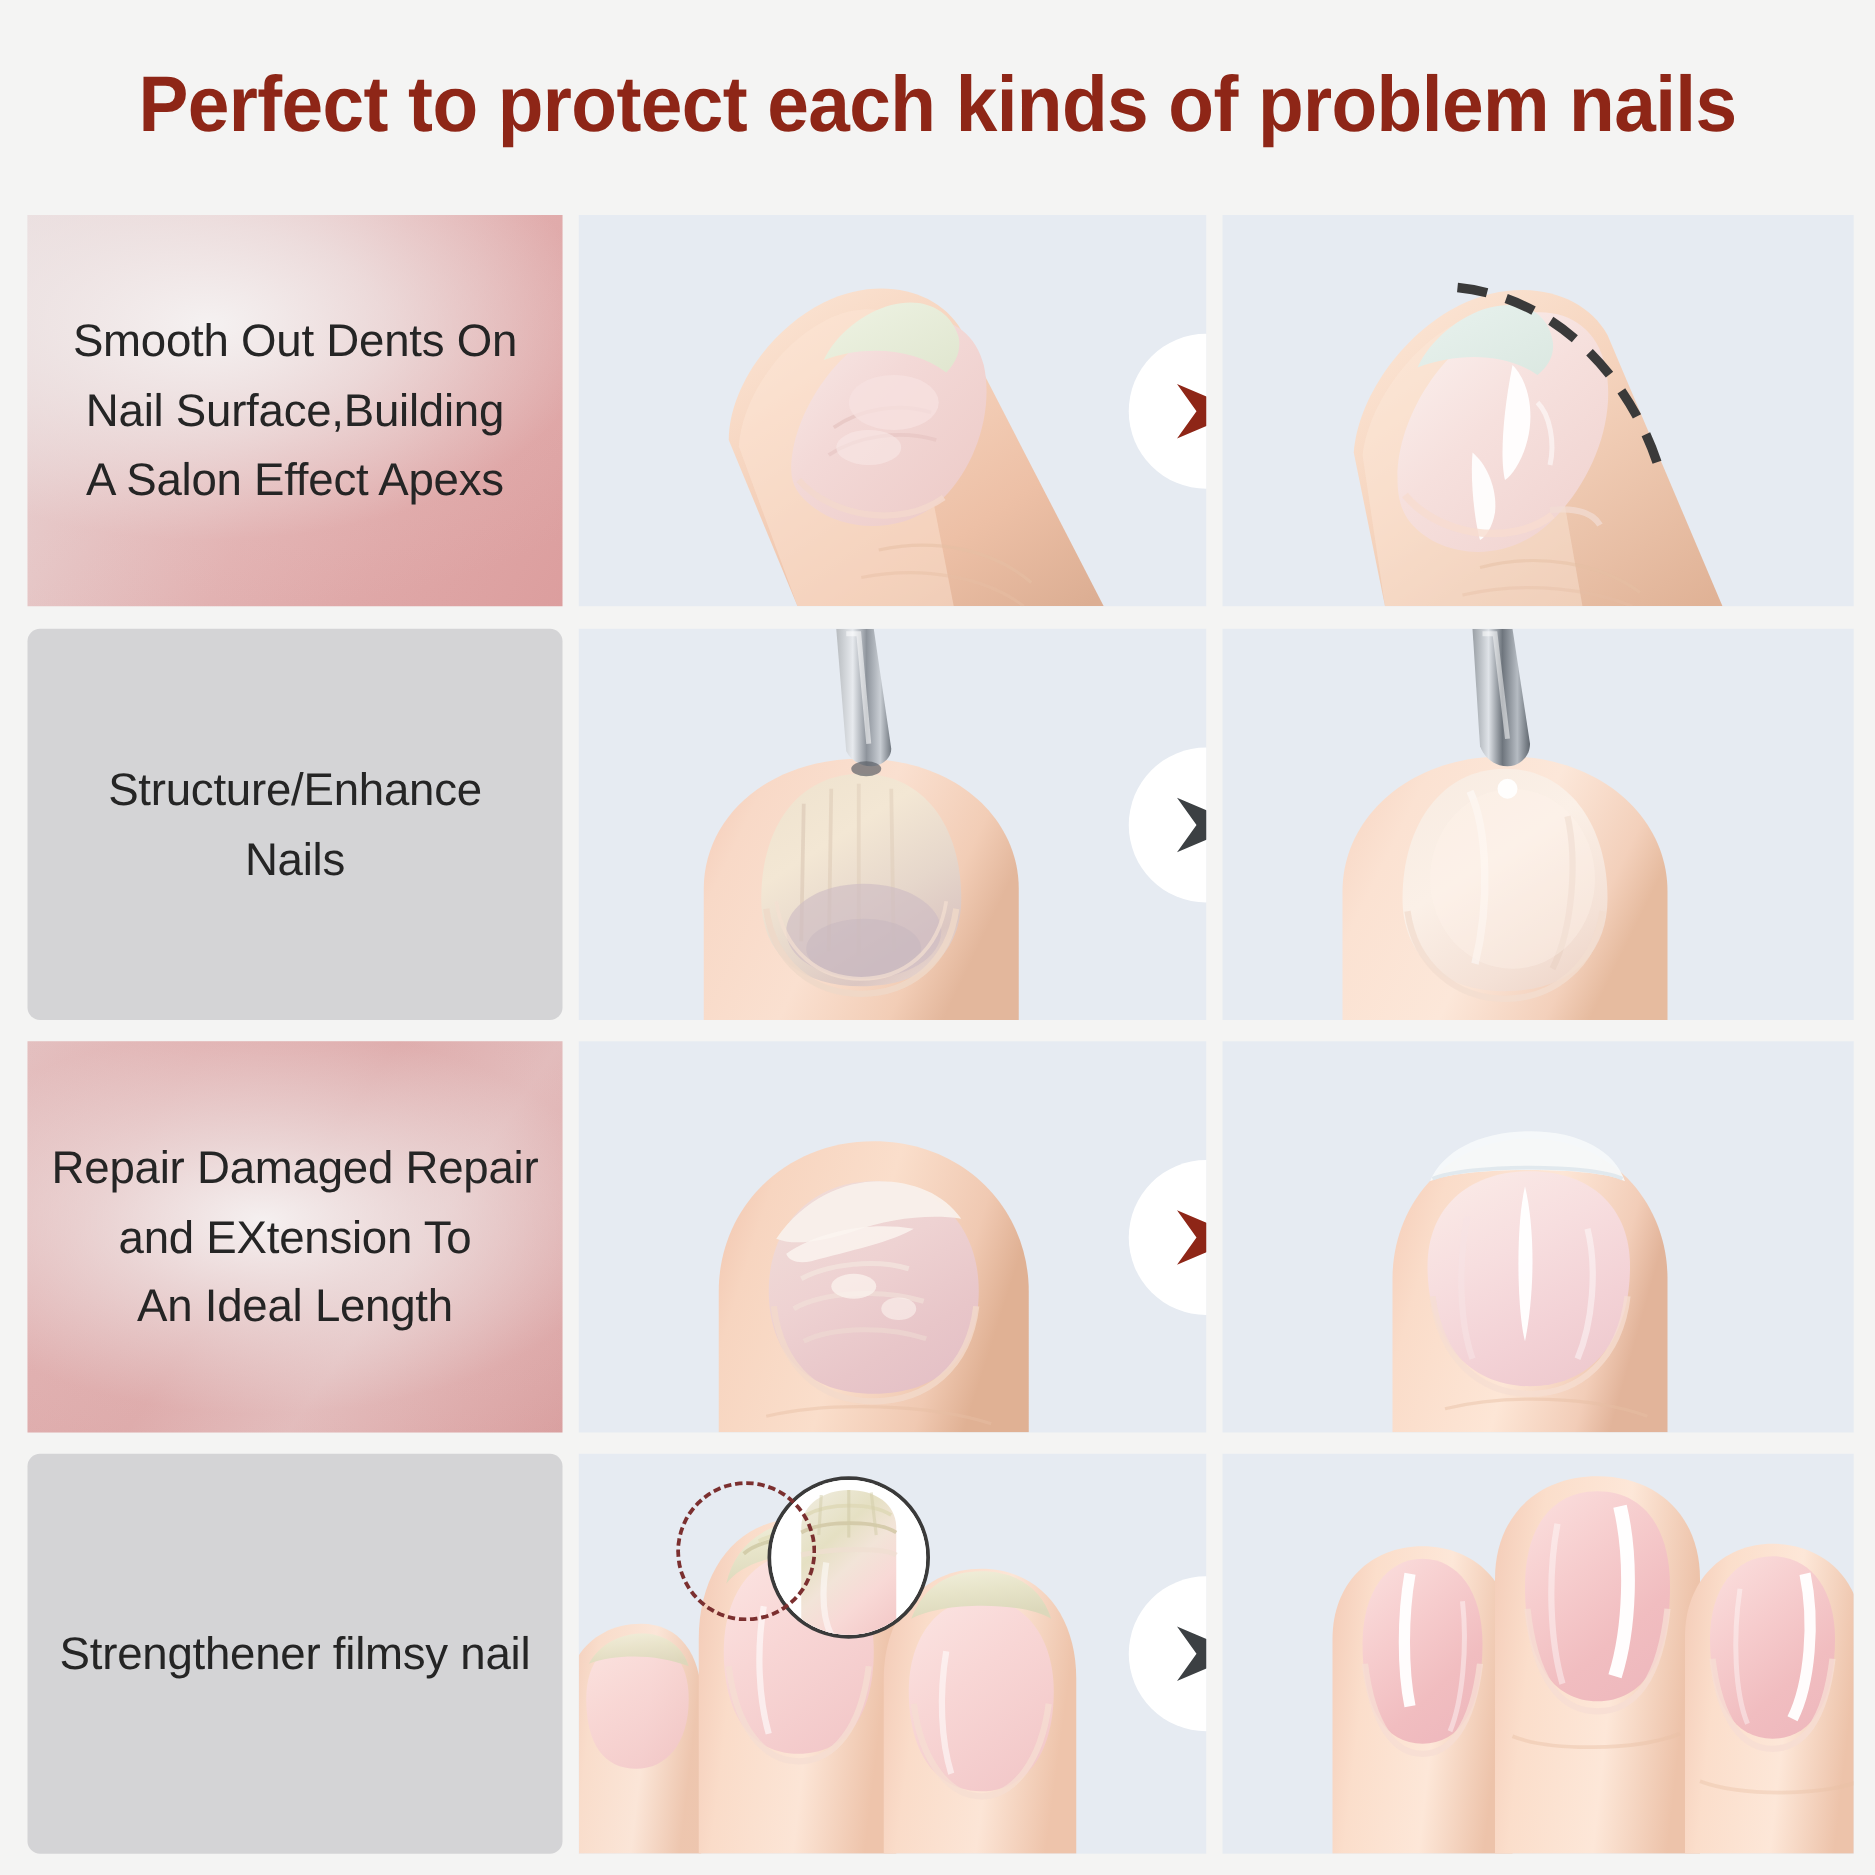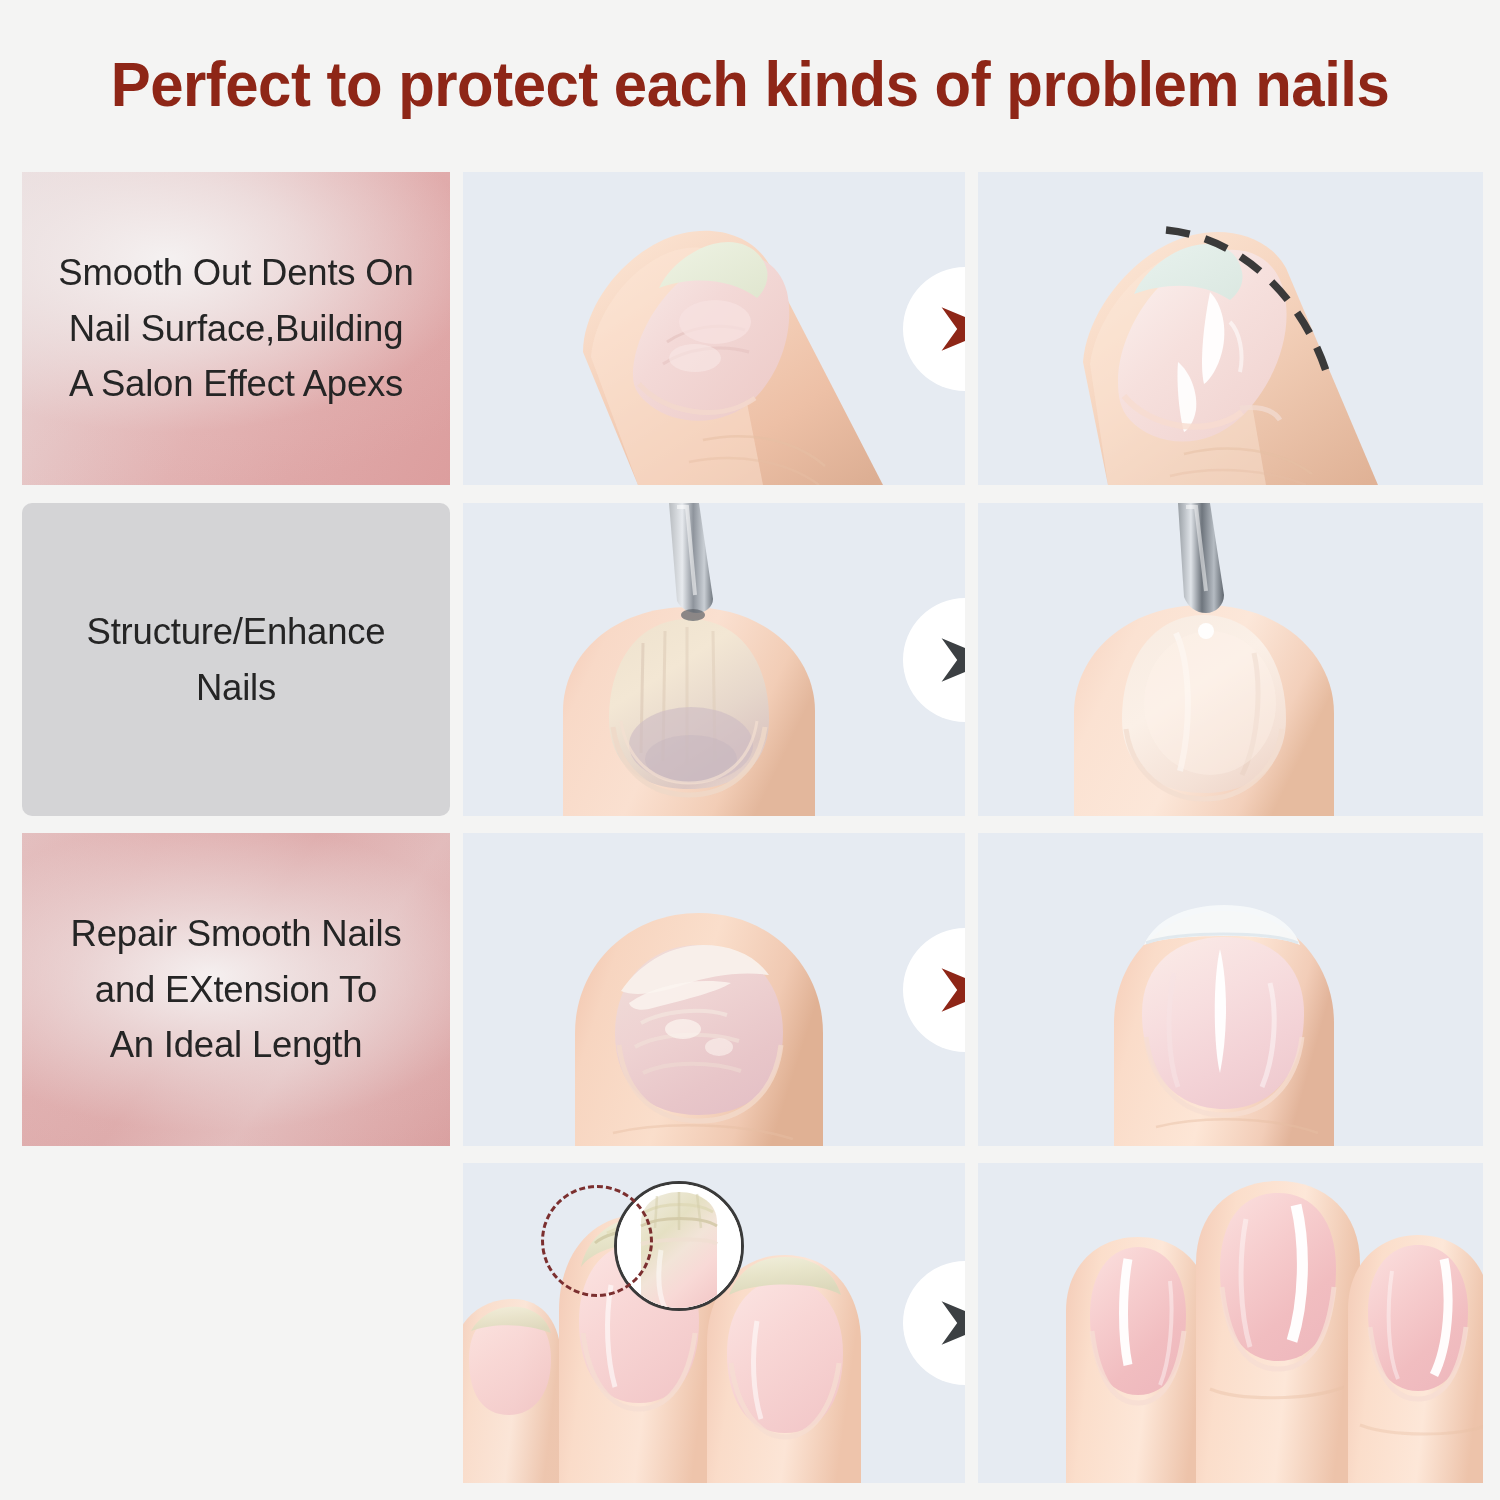--- a/index.html
+++ b/index.html
@@ -345,21 +345,21 @@
           <path d="M200 0 L232 0 L246 92 C246 102 238 110 228 110 C218 110 210 104 206 94 Z" fill="url(#toolD)"></path>
           <path d="M208 4 L218 4 L228 88" stroke="#ffffff" stroke-width="4" fill="none" opacity="0.5"></path>
         </svg>
       </div>
     </div>
   </div>
 
   <div class="row row-2">
 
     <div class="label-cell pink-b">
-      <div class="label-text">Repair Smooth Nails
+      <div class="label-text">Repair Damaged Repair
 and EXtension To
 An Ideal Length</div>
     </div>
 
     <div class="photo-cell photo-left">
       <div class="stage">
         <svg viewBox="0 0 502 313" width="502" height="313" style="position:absolute;inset:0">
           <defs>
             <linearGradient id="skE" x1="0" y1="0" x2="1" y2="0.3">
               <stop offset="0" stop-color="#f0c2ab"></stop>
@@ -432,20 +432,23 @@
           <path d="M168 204 C174 254 206 282 246 282 C286 282 318 254 324 204" stroke="#f5ddd2" stroke-width="5" fill="none" opacity="0.75"></path>
 
           <path d="M178 294 C226 282 296 284 340 300" stroke="#e6bfa4" stroke-width="2.5" fill="none" opacity="0.45"></path>
         </svg>
       </div>
     </div>
   </div>
 
   <div class="row row-3">
 
+    <div class="label-cell gray">
+      <div class="label-text">Strengthener filmsy nail</div>
+    </div>
 
     <div class="photo-cell photo-left">
       <div class="stage">
         <svg viewBox="0 0 502 320" width="502" height="320" style="position:absolute;inset:0">
           <defs>
             <linearGradient id="skG" x1="0" y1="0" x2="1" y2="0.2">
               <stop offset="0" stop-color="#f2c9b5"></stop>
               <stop offset="0.25" stop-color="#fadcc9"></stop>
               <stop offset="0.65" stop-color="#fce5d6"></stop>
               <stop offset="1" stop-color="#eec4ab"></stop>

